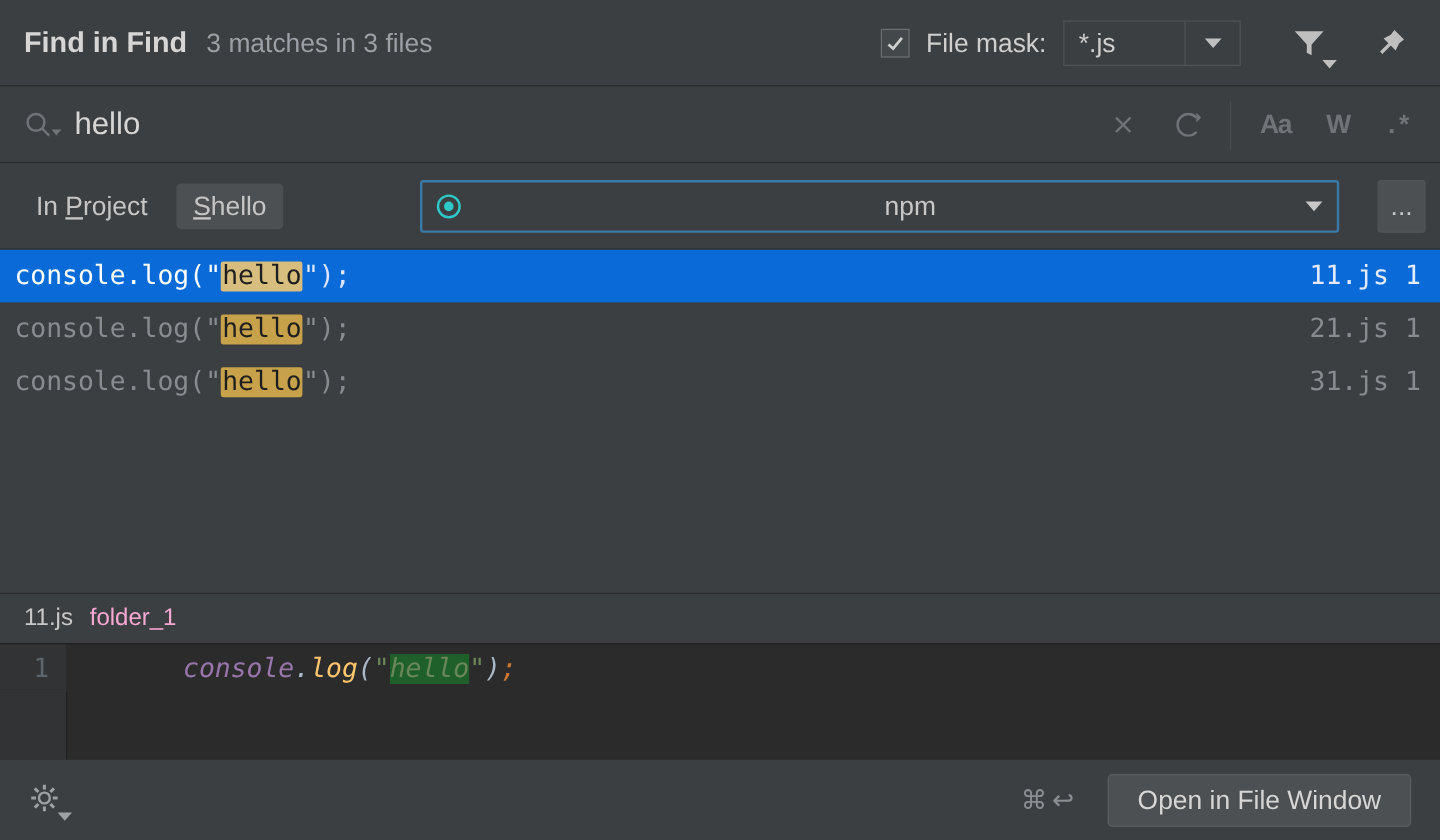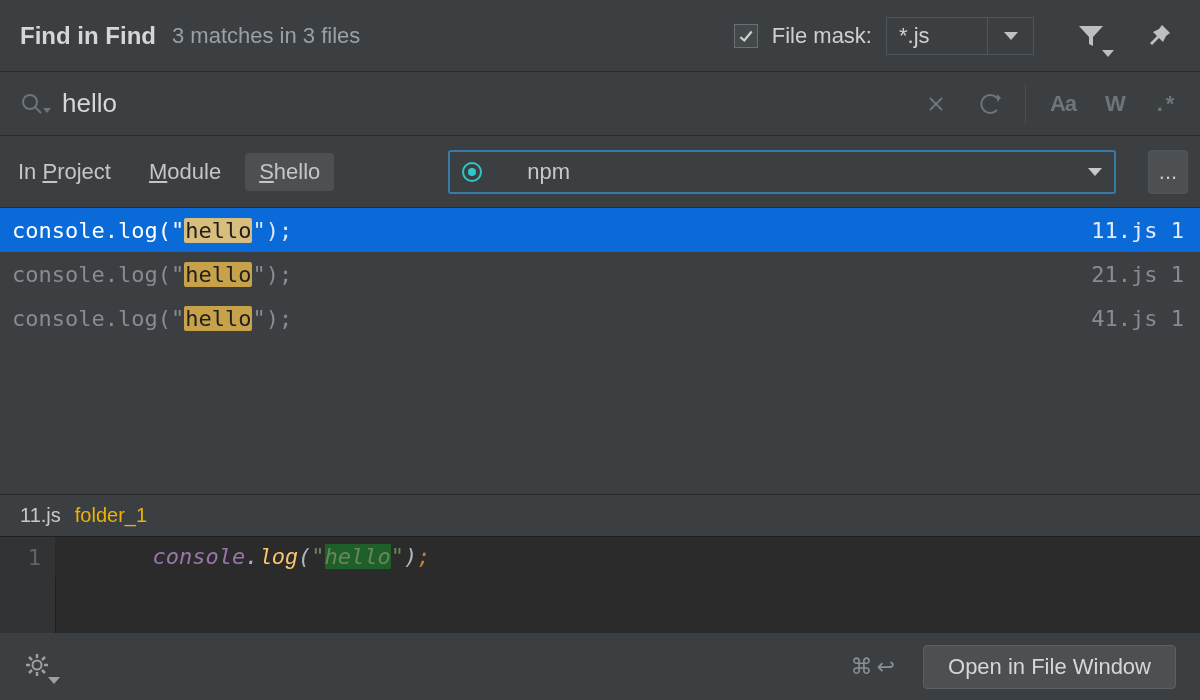--- a/index.html
+++ b/index.html
@@ -115,25 +115,26 @@
   .mini-btn {
     display: flex; align-items: center; justify-content: center;
     width: 30px; height: 30px;
     font-family: Arial, sans-serif;
   }
   .txt-btn { font-size: 22px; font-weight: 600; letter-spacing: -1px; }
 
   
   .filter-bar {
     height: 72px;
-    padding: 0 12px 0 4px;
+    padding: 0 12px 0 16px;
     display: flex;
     align-items: center;
     gap: 24px;
     border-bottom: 1px solid #2b2b2b;
+    text-align: center;
   }
   .filter-tabs { display: flex; gap: 10px; }
   .filter-tab {
     padding: 6px 14px;
     font-size: 22px;
     color: #c5c5c5;
     border-radius: 4px;
   }
   .filter-tab.active { background: #4c5052; }
   .mnemonic { text-decoration: underline; }
@@ -208,21 +209,21 @@
   .preview-header {
     height: 42px;
     display: flex;
     align-items: center;
     gap: 14px;
     padding: 0 20px;
     border-top: 1px solid #2b2b2b;
     background: #3c3f41;
   }
   .preview-header .fname { color: #c8c8c8; font-size: 20px; }
-  .preview-header .folder { color: #eab308; font-size: 20px; }
+  .preview-header .folder { color: #f9a8d4; font-size: 20px; }
   .preview-body {
     height: 96px;
     background: #2b2b2b;
     border-top: 1px solid #1f1f1f;
     font-family: Menlo, Consolas, "DejaVu Sans Mono", monospace;
     font-size: 22px;
   }
   .code-line {
     display: flex;
     height: 40px;
@@ -233,21 +234,21 @@
     text-align: right;
     padding-right: 14px;
     color: #5f666b;
     background: #313335;
     height: 100%;
     display: flex; align-items: center; justify-content: flex-end;
   }
   .code-line .code { padding-left: 18px; white-space: pre; font-style: italic; }
   .tok-obj { color: #9876aa; }
   .tok-dot { color: #a9b7c6; }
-  .tok-fn { color: #ffc66d; font-family: Liberation Mono, monospace; }
+  .tok-fn { color: #ffc66d; }
   .tok-paren { color: #a9b7c6; }
   .tok-str { color: #6a8759; }
   .tok-semi { color: #cc7832; }
   .tok-str .sel-hl { background: #1e5f2a; color: #6a8759; padding: 0; font-style: italic; }
   .preview-blank {
     height: 56px;
     display:flex;
   }
   .preview-blank .gutter { width: 55px; background:#313335; }
   .preview-blank .fill { flex:1; background:#2b2b2b; border-left:1px solid #1f1f1f; }
@@ -344,23 +345,20 @@
     <div class="mini-btn txt-btn">W</div>
     <div class="mini-btn txt-btn" style="letter-spacing:3px;">.*</div>
   </div>
 </div>
 
 <div class="filter-bar">
   <div class="filter-tabs">
     <div class="filter-tab">
       <span>In </span><span class="mnemonic">P</span><span>roject</span>
     </div>
-    <div class="filter-tab">
-      <span class="mnemonic">M</span><span>odule</span>
-    </div>
     <div class="filter-tab active">
       <span class="mnemonic">S</span><span>hello</span>
     </div>
   </div>
   <div class="scope-combo">
     <div class="radio-dot"></div>
     <span class="label">npm</span>
     <div class="triangle"></div>
   </div>
   <div class="more-btn">...</div>
@@ -381,21 +379,21 @@
     </span>
     <span class="loc">
       <span>21.js</span> <span>1</span>
     </span>
   </div>
   <div class="result-row">
     <span class="code">
       <span class="dim">console.log("</span><span class="hl">hello</span><span class="dim">");</span>
     </span>
     <span class="loc">
-      <span>41.js</span> <span>1</span>
+      <span>31.js</span> <span>1</span>
     </span>
   </div>
 </div>
 
 <div class="preview-header">
   <span class="fname">11.js</span>
   <span class="folder">folder_1</span>
 </div>
 <div class="preview-body">
   <div class="code-line">

